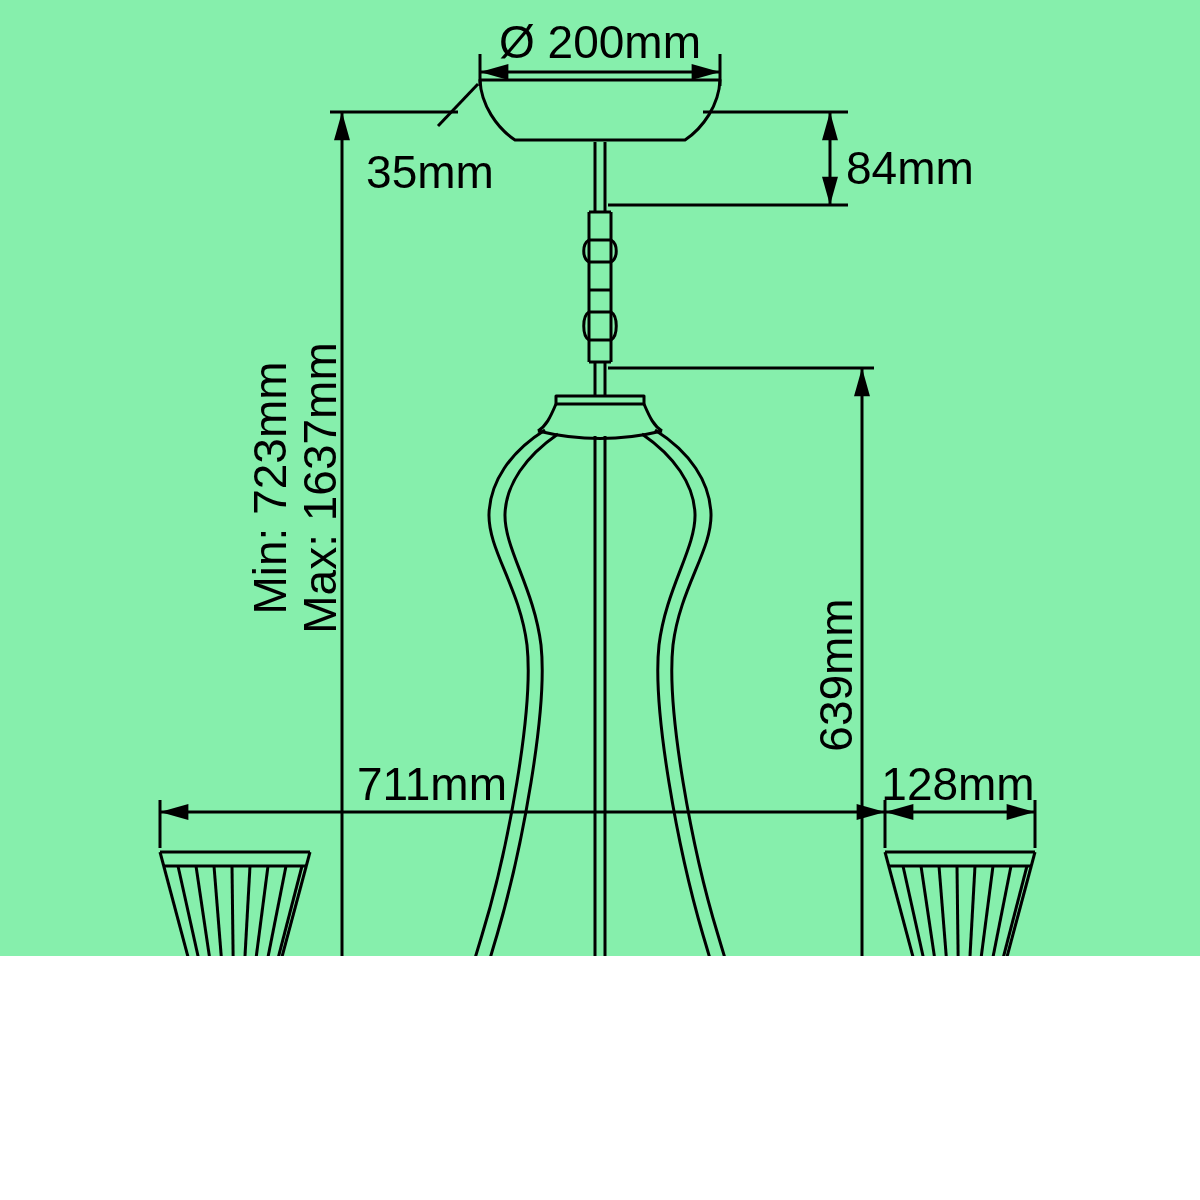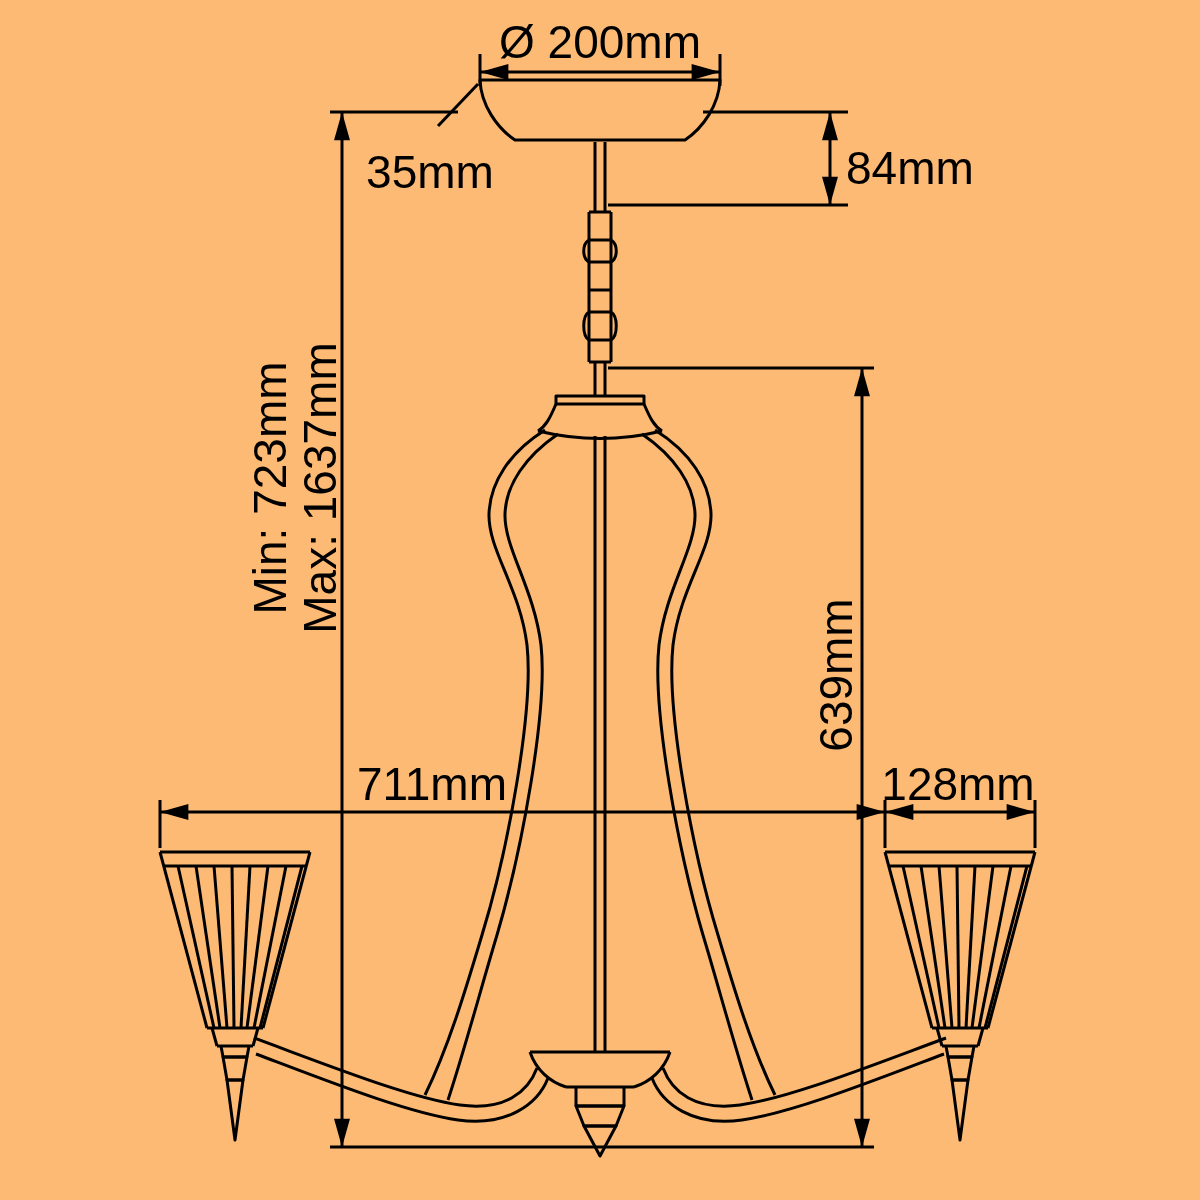--- a/index.html
+++ b/index.html
@@ -1,16 +1,16 @@
 <!DOCTYPE html>
 <html><head>
 <meta charset="utf-8">
 <style>
   html,body{margin:0;padding:0;background:#ffffff;}
-  .stage{width:1200px;height:1200px;background:#fdba74;position:relative;overflow:hidden;}
+  .stage{width:1200px;height:956px;background:#86efac;position:relative;overflow:hidden;}
   svg{display:block;}
   .ln{fill:none;stroke:#000000;stroke-width:3;stroke-linecap:butt;stroke-linejoin:round;}
   .dim{fill:none;stroke:#000000;stroke-width:3;stroke-linecap:butt;}
   .arrowhead{fill:#000000;stroke:none;}
   text{font-family:"Liberation Sans","DejaVu Sans",sans-serif;font-size:46px;fill:#000000;}
 </style>
 </head>
 <body>
 
 <div class="stage">

